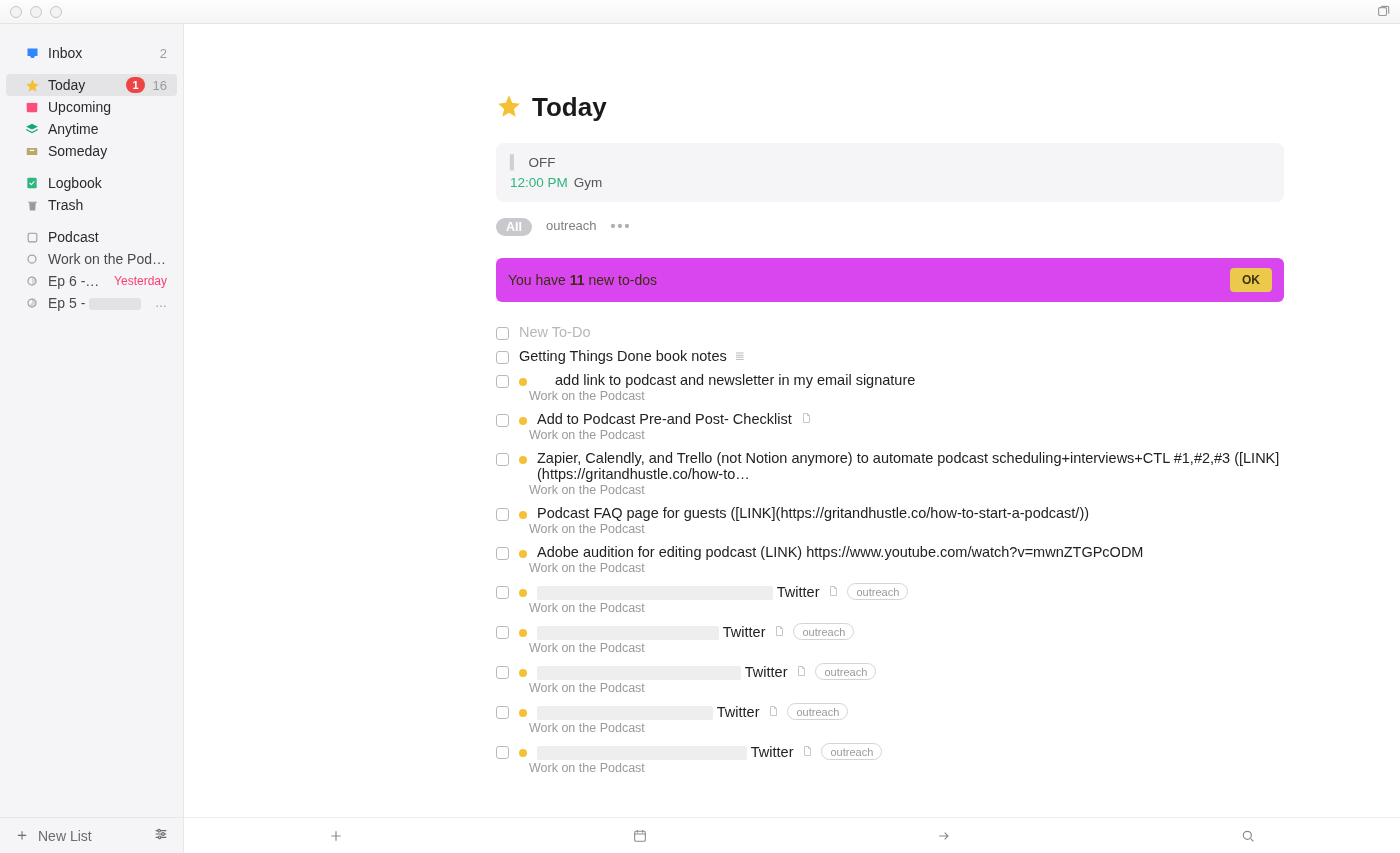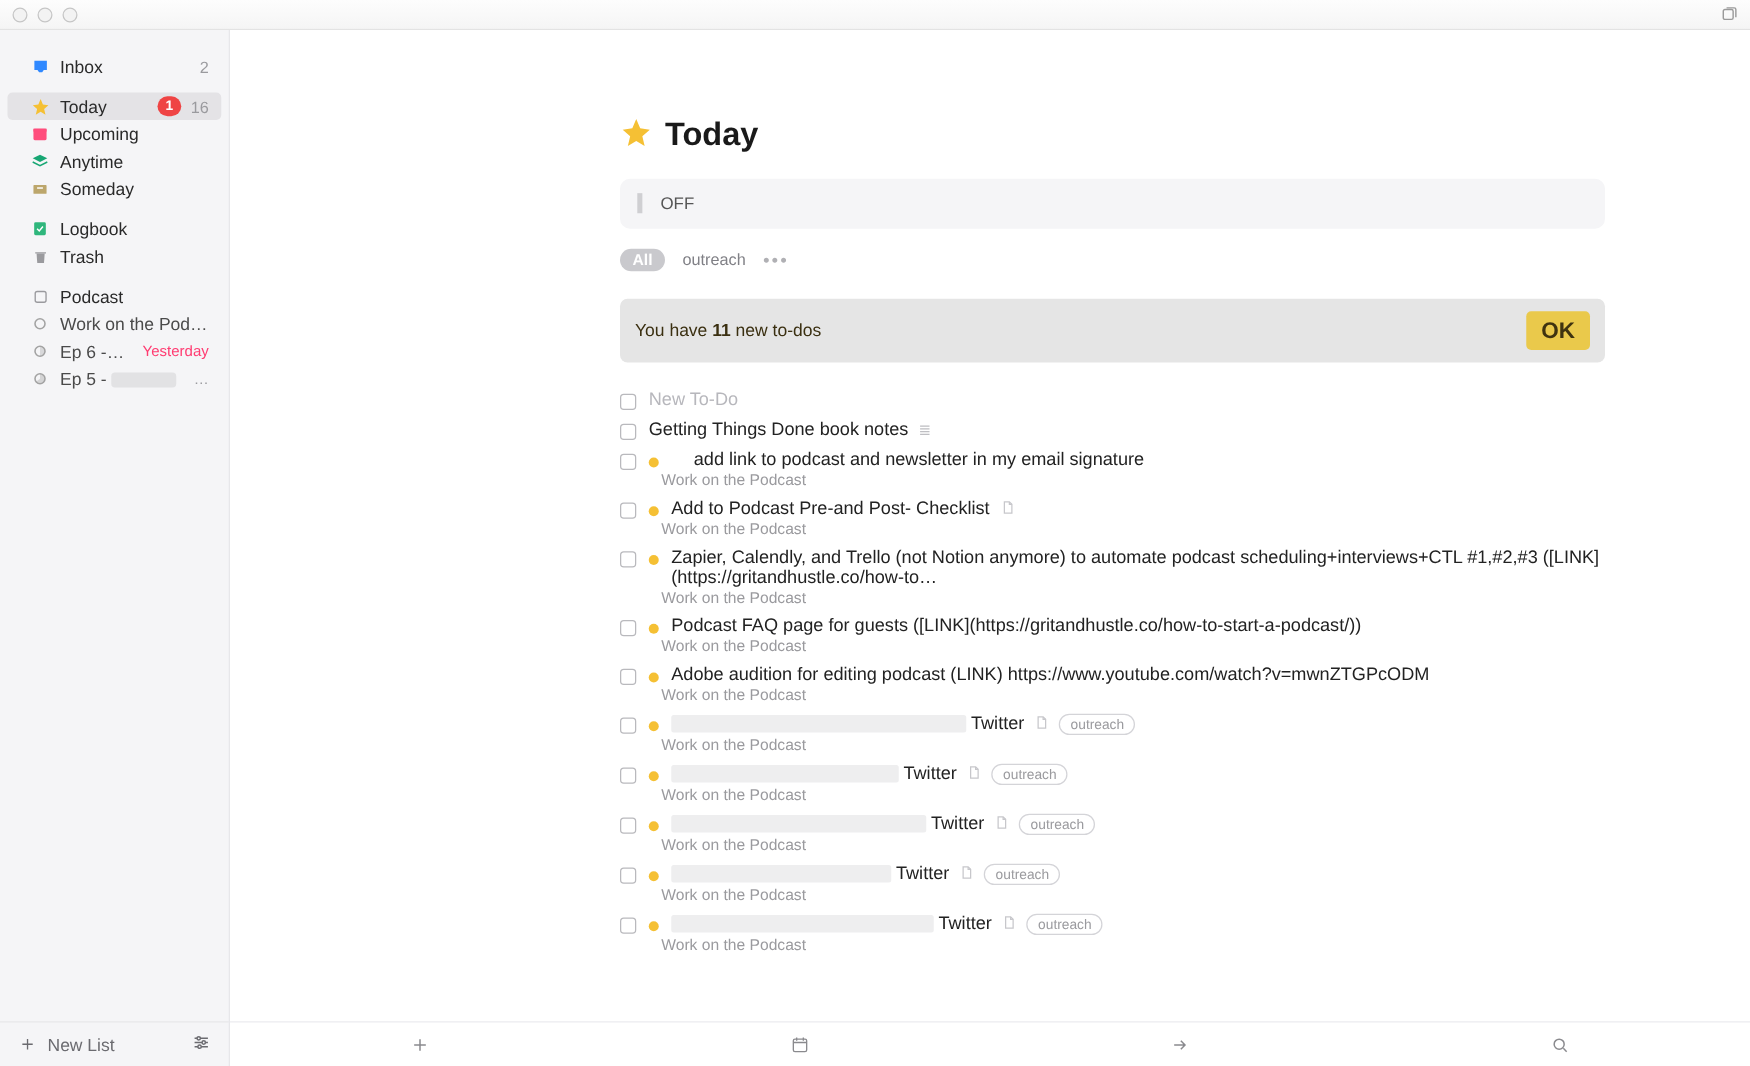--- a/index.html
+++ b/index.html
@@ -91,38 +91,38 @@
 
   .sched-card {
     background:#f5f5f7; border-radius:8px; padding:10px 14px; line-height:1.45;
     font-size:13.5px; color:#555; margin-bottom:16px;
   }
   .sched-row { display:flex; gap:6px; }
   .sched-bar { color:#cfcfd2; margin-right:2px;}
   .t-green { color:#2fb67c; font-weight:500;}
   .t-blue  { color:#3b82f6; font-weight:500;}
 
-  .filters { display:flex; align-items:center; gap:14px; margin-bottom:22px;}
+  .filters { display:flex; align-items:flex-start; gap:14px; margin-bottom:22px;}
   .pill {
     background:#c9c9cd; color:#fff; font-size:12.5px; font-weight:600;
     padding:2px 10px; border-radius:10px;
   }
   .pill-plain { color:#808086; font-size:13px; }
   .dots { color:#b0b0b4; letter-spacing:2px; font-weight:700; }
 
   .banner {
-    background:#e5e5e5; border-radius:6px;
+    background:#d946ef; border-radius:6px;
     display:flex; align-items:center;
     padding:10px 12px; margin-bottom:18px;
     font-size:14px; color:#3a2f10;
   }
   .banner .msg b { font-weight:700; }
   .banner .ok-btn {
     margin-left:auto; background:#eac94b; color:#3f3310; font-weight:700;
-    border:none; border-radius:4px; padding:5px 12px; cursor:pointer; font-size:18px;
+    border:none; border-radius:4px; padding:5px 12px; cursor:pointer; font-size:12px;
   }
 
   .todo-list {}
   .todo-item { display:flex; flex-direction:column; padding:4px 0;}
   .todo-row { display:flex; align-items:flex-start; gap:10px; }
   .cb {
     width:13px; height:13px; border:1.3px solid #b9b9bd; border-radius:3px;
     flex:0 0 13px; margin-top:3px; background:#fff;
   }
   .dot {
@@ -323,20 +323,24 @@
         </span>
         <h1>Today</h1>
       </div>
 
       <div class="sched-card">
         <div class="sched-row">
             <span class="sched-bar">▍</span>
             <span>OFF</span>
           </div>
         <div id="sched-rows">
+            <div class="sched-row">
+              <span class="t-green">12:00 PM</span>
+              <span> Gym</span>
+            </div>
           </div>
       </div>
 
       <div class="filters">
         <span class="pill">All</span>
         <span class="pill-plain">outreach</span>
         <span class="dots">•••</span>
       </div>
 
       <div class="banner">

